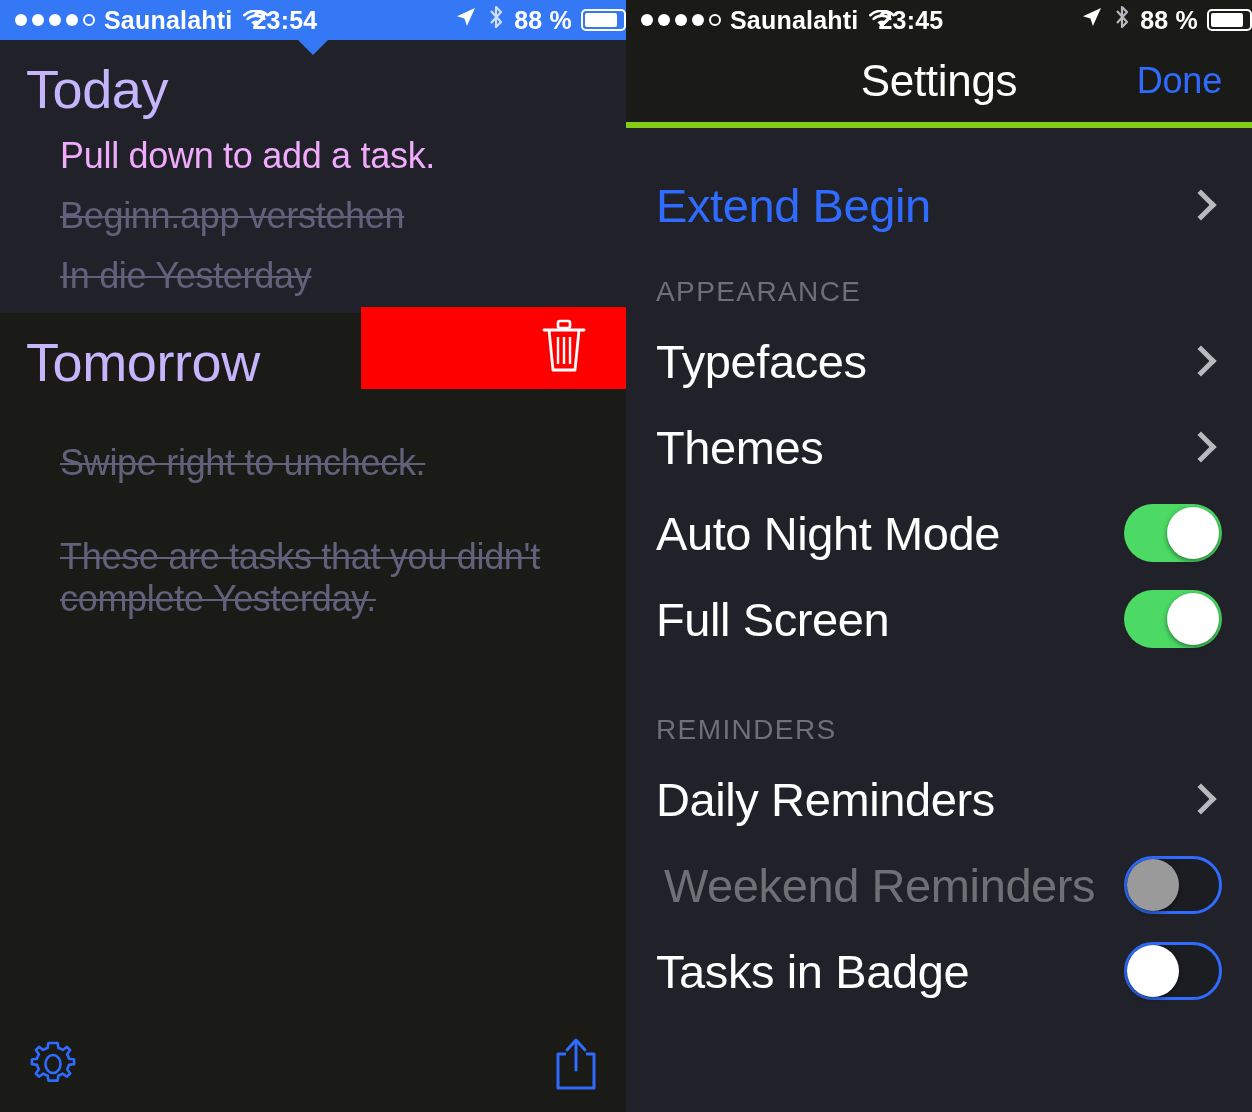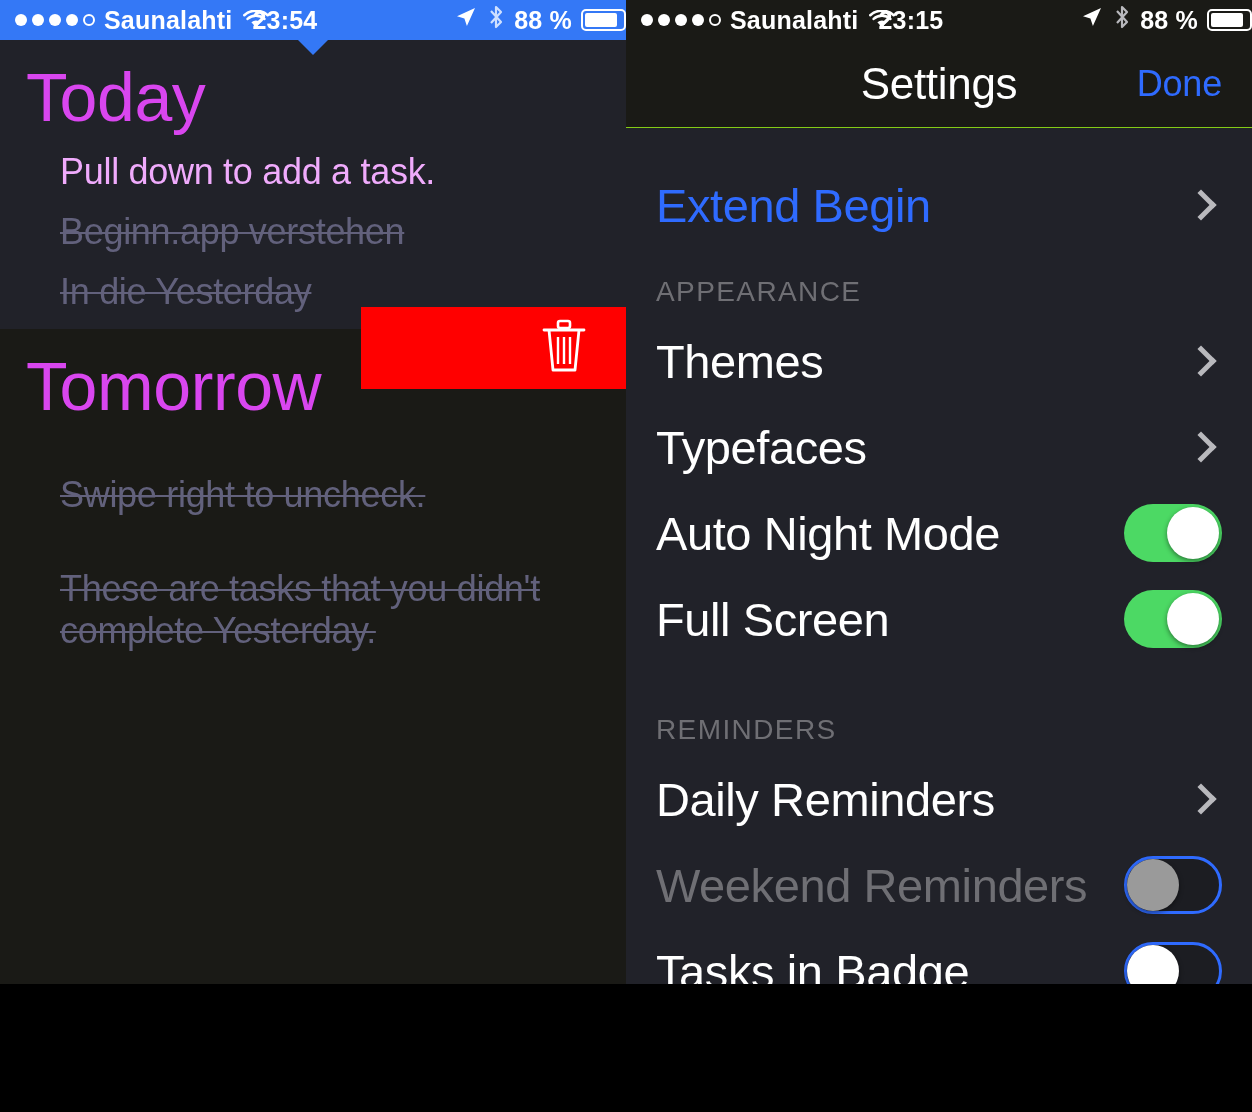--- a/index.html
+++ b/index.html
@@ -7,21 +7,21 @@
     padding: 0;
     background: #000;
   }
   body {
     font-family: "Liberation Sans", sans-serif;
     -webkit-font-smoothing: antialiased;
   }
   .screenshot {
     position: relative;
     width: 1252px;
-    height: 984px;
+    height: 1112px;
     overflow: hidden;
     display: flex;
   }
 
   
   .panel {
     position: relative;
     width: 626px;
     height: 1112px;
     overflow: hidden;
@@ -115,23 +115,23 @@
     border-right: 15px solid transparent;
     border-top: 15px solid #3478F6;
     z-index: 6;
   }
 
   
   .today-block { background: #212229; padding-bottom: 8px; }
   .tomorrow-block { background: #1a1a16; }
 
   .day-heading {
-    font-size: 68px;
+    font-size: 54px;
     font-weight: 400;
-    color: #d946ef;
+    color: #c4b5fd;
     padding: 18px 0 6px 26px;
     letter-spacing: -0.4px;
   }
 
   .task-row {
     position: relative;
     padding: 9px 20px 9px 60px;
     font-size: 36px;
     line-height: 1.16;
     letter-spacing: -0.3px;
@@ -173,21 +173,21 @@
   }
 
   
   .navbar {
     position: relative;
     height: 88px;
     background: #1a1a16;
     display: flex;
     align-items: center;
     justify-content: center;
-    border-bottom: 1px solid #84cc16;
+    border-bottom: 6px solid #84cc16;
     box-sizing: border-box;
   }
   .nav-title {
     font-size: 44px;
     font-weight: 400;
     color: #ffffff;
     letter-spacing: -0.3px;
   }
   .nav-done {
     position: absolute;
@@ -209,21 +209,21 @@
     box-sizing: border-box;
   }
   .set-label {
     font-size: 47px;
     font-weight: 400;
     color: #ffffff;
     letter-spacing: -0.4px;
     flex: 1;
   }
   .set-label.link    { color: #2f6bff; }
-  .set-label.dimmed  { color: #6f6f74; }
+  .set-label.dimmed  { color: #6f6f74; margin-left: 8px; }
 
   .set-section-title {
     font-size: 28px;
     color: #6f6f74;
     letter-spacing: 1.4px;
     padding: 28px 30px 10px 30px;
   }
 
   .chevron {
     width: 17px; height: 17px;
@@ -379,21 +379,21 @@
         <span class="sb-carrier">Saunalahti</span>
         <span class="sb-wifi">
           <svg width="26" height="20" viewBox="0 0 26 20">
             <path d="M13 17.5 L8.4 12.3 a7 7 0 0 1 9.2 0 Z" fill="#fff"></path>
             <path d="M4.6 8.9 a12.5 12.5 0 0 1 16.8 0" stroke="#fff" stroke-width="2.6" fill="none" stroke-linecap="round"></path>
             <path d="M1.3 5.2 a17.5 17.5 0 0 1 23.4 0" stroke="#fff" stroke-width="2.6" fill="none" stroke-linecap="round"></path>
           </svg>
         </span>
       </div>
       <div class="sb-center">
-        <span class="sb-time">23:15</span>
+        <span class="sb-time">23:45</span>
       </div>
       <div class="sb-right">
         <span>
           <svg width="24" height="24" viewBox="0 0 24 24">
               <path d="M21 3 L3 11.2 L10.4 13.6 L12.9 21 Z" fill="#fff"></path>
             </svg>
         </span>
         <span>
           <svg width="18" height="26" viewBox="0 0 18 26">
             <path d="M4 7 L14 18 L9 23 L9 3 L14 8 L4 19" stroke="#b9b9bd" stroke-width="2.2" fill="none" stroke-linejoin="round"></path>
@@ -414,26 +414,26 @@
     <div class="settings">
 
       <div class="set-row">
         <span class="set-label link">Extend Begin</span>
         <span class="chevron"></span>
       </div>
 
       <div class="set-section-title">APPEARANCE</div>
 
       <div class="set-row">
+        <span class="set-label">Typefaces</span>
+        <span class="chevron"></span>
+      </div>
+
+      <div class="set-row">
         <span class="set-label">Themes</span>
-        <span class="chevron"></span>
-      </div>
-
-      <div class="set-row">
-        <span class="set-label">Typefaces</span>
         <span class="chevron"></span>
       </div>
 
       <div class="set-row">
         <span class="set-label">Auto Night Mode</span>
         <span class="toggle on">
             <span class="knob"></span>
           </span>
       </div>
 

